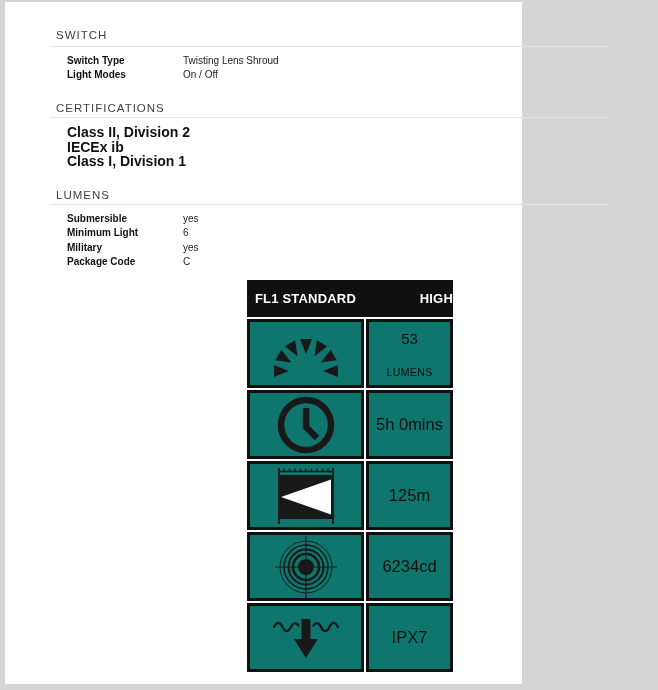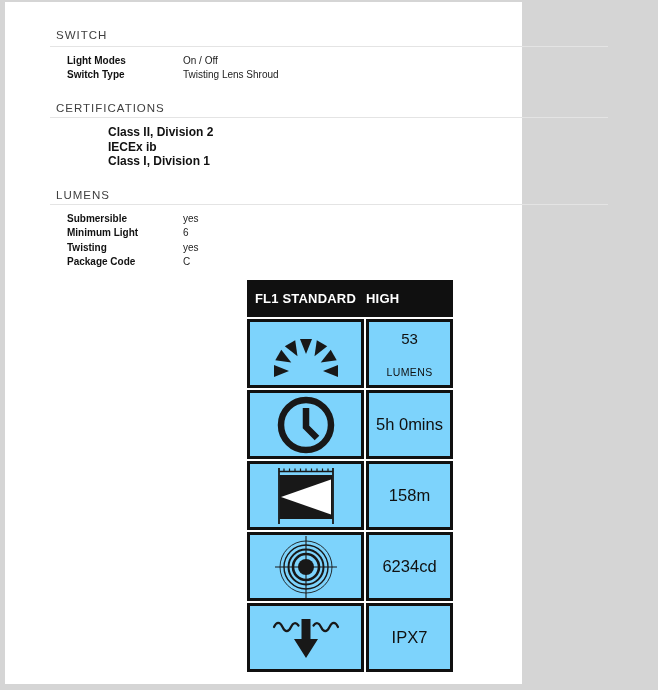--- a/index.html
+++ b/index.html
@@ -18,59 +18,59 @@
     position:absolute; left:51px;
     font-size:11.5px; letter-spacing:1px; color:#3e3e3e;
   }
   .rule {
     position:absolute; left:45px; width:558px; height:1px; background:#e4e4e4;
   }
   .kv-block { position:absolute; left:62px; font-size:10px; }
   .kv-row { display:flex; height:14.5px; align-items:center; }
   .kv-key { width:116px; font-weight:bold; color:#111; }
   .kv-val { color:#222; }
-  .cert-block { position:absolute; left:62px; font-size:12px;margin-left:41px; }
+  .cert-block { position:absolute; left:62px; font-size:14px; }
   .cert-item { height:14.6px; display:flex; align-items:center; font-weight:bold; color:#111; }
 
   .fl1 {
     position:absolute; left:222px; top:278px; width:206px;
     display:flex; flex-direction:column; gap:2px;padding-left:20px;
   }
   .fl1-header {
     display:flex; height:37px; background:#101010; color:#fff;
     font-weight:bold; font-size:13px; align-items:center;
   }
   .fl1-header .h1 { width:117px; text-align:center; letter-spacing:0.2px; }
-  .fl1-header .h2 { width:87px; margin-left:2px; text-align:left; letter-spacing:0.2px; }
+  .fl1-header .h2 { width:87px; margin-left:2px; text-align:right; letter-spacing:0.2px; }
   .fl1-row { display:flex; gap:2px; height:69px; }
   .cell {
-    box-sizing:border-box; border:3px solid #101010; background:#7dd3fc;
+    box-sizing:border-box; border:3px solid #101010; background:#0f766e;
     display:flex; align-items:center; justify-content:center;
   }
   .icon-cell { width:117px; }
   .val-cell { width:87px; flex-direction:column; font-size:16.5px; color:#101010; }
   .lumens-num { font-size:15px; line-height:17px; }
   .lumens-unit { font-size:10.5px; letter-spacing:0.4px; margin-top:19px; }
   svg { display:block; }
 </style>
 </head>
 <body>
 
 <div class="page">
 
   <div class="sec-title" style="top:27px">SWITCH</div>
   <div class="rule" style="top:44px"></div>
   <div class="kv-block" style="top:51px">
     <div class="kv-row">
+      <span class="kv-key">Switch Type</span>
+      <span class="kv-val">Twisting Lens Shroud</span>
+    </div>
+    <div class="kv-row">
       <span class="kv-key">Light Modes</span>
       <span class="kv-val">On / Off</span>
-    </div>
-    <div class="kv-row">
-      <span class="kv-key">Switch Type</span>
-      <span class="kv-val">Twisting Lens Shroud</span>
     </div>
   </div>
 
   <div class="sec-title" style="top:100px">CERTIFICATIONS</div>
   <div class="rule" style="top:115px"></div>
   <div class="cert-block" style="top:123px">
     <div class="cert-item">Class II, Division 2</div>
     <div class="cert-item">IECEx ib</div>
     <div class="cert-item">Class I, Division 1</div>
   </div>
@@ -80,21 +80,21 @@
   <div class="kv-block" style="top:209px">
     <div class="kv-row">
       <span class="kv-key">Submersible</span>
       <span class="kv-val">yes</span>
     </div>
     <div class="kv-row">
       <span class="kv-key">Minimum Light</span>
       <span class="kv-val">6</span>
     </div>
     <div class="kv-row">
-      <span class="kv-key">Twisting</span>
+      <span class="kv-key">Military</span>
       <span class="kv-val">yes</span>
     </div>
     <div class="kv-row">
       <span class="kv-key">Package Code</span>
       <span class="kv-val">C</span>
     </div>
   </div>
 
   <div class="fl1">
     <div class="fl1-header">
@@ -149,21 +149,21 @@
               <line x1="37.5" y1="1.5" x2="37.5" y2="4.5"></line>
             <line x1="43" y1="1.5" x2="43" y2="4.5"></line>
               <line x1="48.5" y1="1.5" x2="48.5" y2="4.5"></line>
             <line x1="54" y1="1.5" x2="54" y2="4.5"></line>
           </g>
           <rect x="5.5" y="8" width="53" height="44" fill="#181818"></rect>
           <polygon points="7,30 57,12.5 57,47.5" fill="#ffffff"></polygon>
         </svg>
       </div>
       <div class="cell val-cell">
-        <span>158m</span>
+        <span>125m</span>
       </div>
     </div>
 
     <div class="fl1-row">
       <div class="cell icon-cell">
         <svg width="62" height="62" viewBox="0 0 62 62">
           <line x1="31" y1="0" x2="31" y2="62" stroke="#181818" stroke-width="1.1"></line>
           <line x1="0" y1="31" x2="62" y2="31" stroke="#181818" stroke-width="1.1"></line>
           <circle cx="31" cy="31" r="8" fill="#181818"></circle>
           <circle cx="31" cy="31" r="13" fill="none" stroke="#181818" stroke-width="2.6"></circle>

